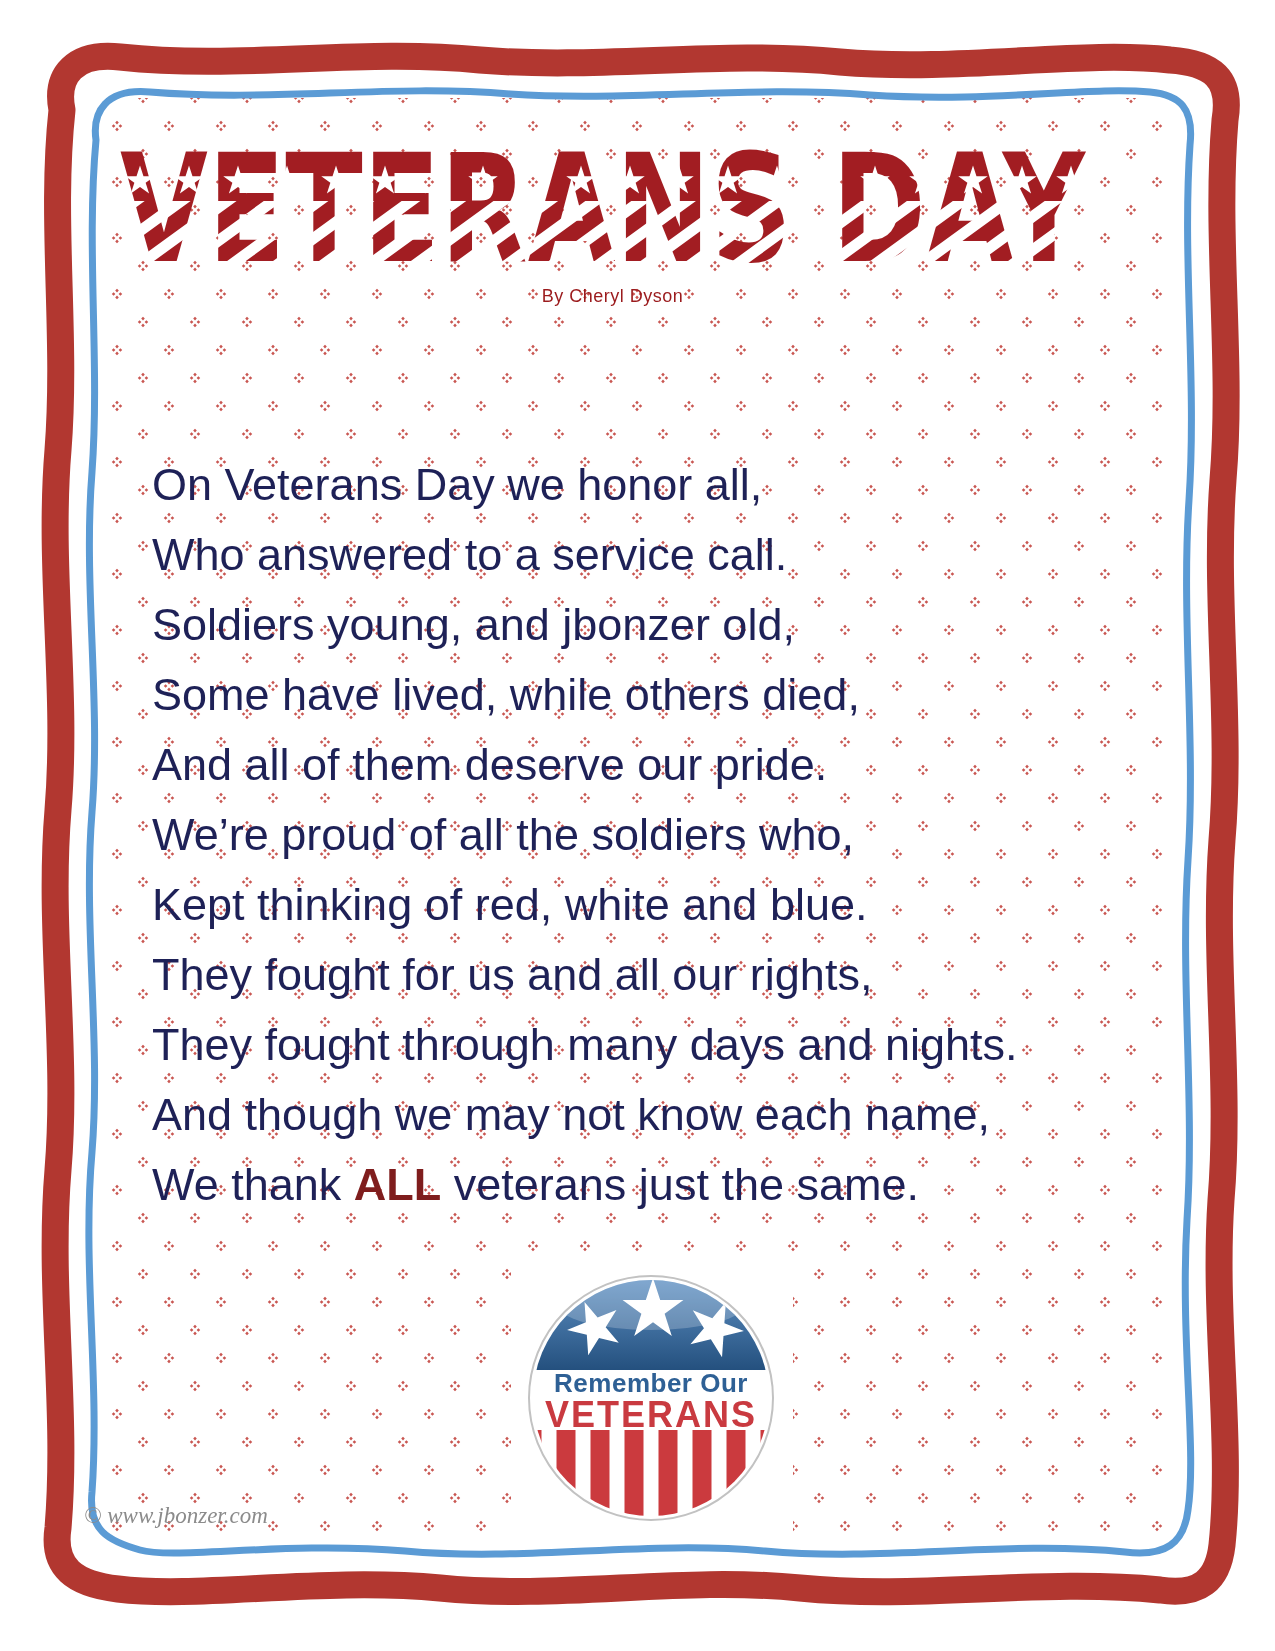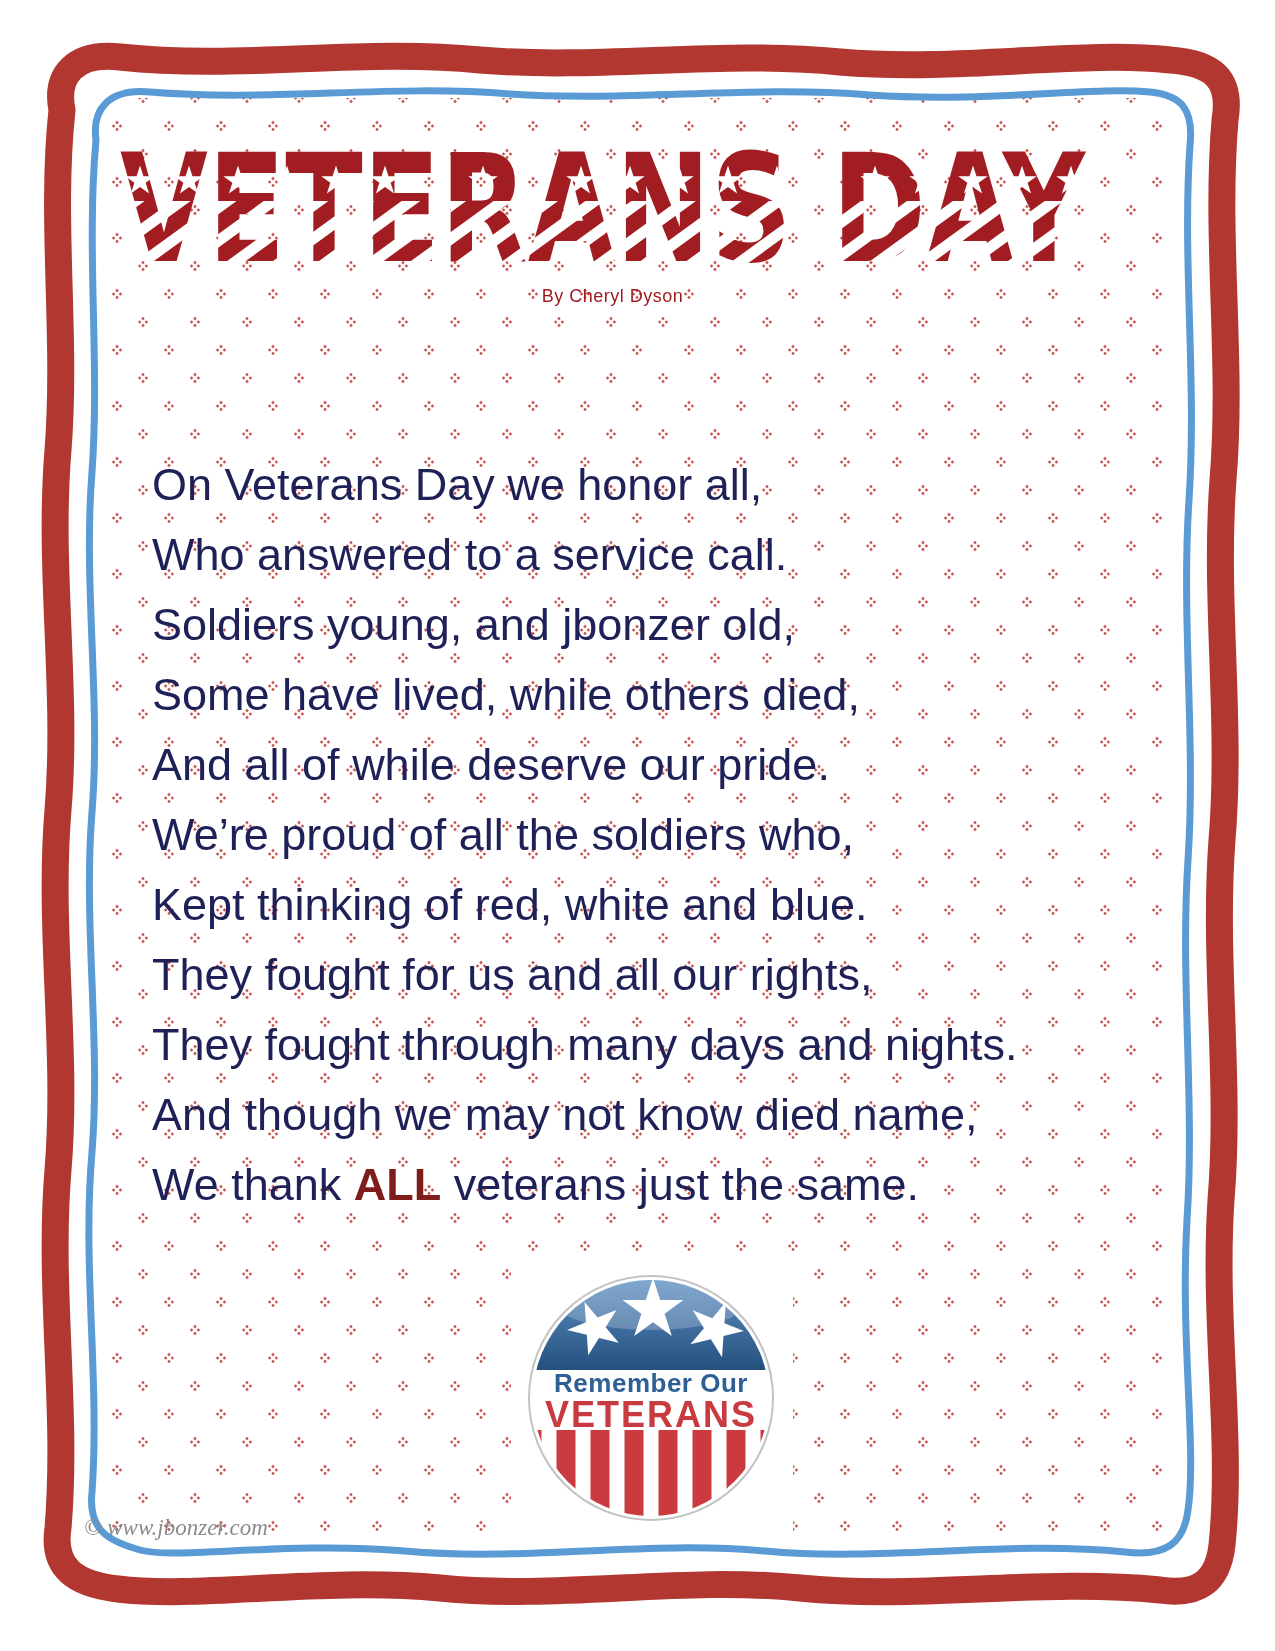--- a/index.html
+++ b/index.html
@@ -5,21 +5,21 @@
   html,body{margin:0;padding:0;background:#ffffff;}
   .page{position:relative;width:1275px;height:1651px;background:#ffffff;overflow:hidden;
         font-family:"DejaVu Sans",sans-serif;}
   .art{position:absolute;left:0;top:0;}
   .byline{position:absolute;left:350px;top:286px;width:525px;text-align:center;
           font-size:18px;color:#9b1b1d;letter-spacing:.5px;font-family:"Liberation Sans",sans-serif;}
   .poem{position:absolute;left:152px;top:431px;width:1010px;
         font-size:45px;line-height:70px;color:#1e2157;font-family:Liberation Sans, sans-serif;margin-top:19px;}
   .poem .accent{color:#7f1d1d;font-weight:bold;}
   .watermark{position:absolute;left:84px;top:1503px;font-family:"Liberation Serif",serif;
-             font-style:italic;font-size:23px;color:#8b8b8b;margin-top:12px;}
+             font-style:italic;font-size:23px;color:#8b8b8b;}
   .badge-t1{font-family:"Liberation Sans",sans-serif;font-weight:bold;font-size:26px;
             fill:#2e6095;letter-spacing:.5px;}
   .badge-t2{font-family:"Liberation Sans",sans-serif;font-weight:bold;font-size:36px;
             fill:#c93a40;letter-spacing:2px;}
 </style>
 </head>
 <body>
 
 <div class="page">
 
@@ -172,23 +172,23 @@
     </g>
   </svg>
 
   <div class="byline">By Cheryl Dyson</div>
 
   <div class="poem">
     <div>On Veterans Day we honor all,</div>
     <div>Who answered to a service call.</div>
     <div>Soldiers young, and jbonzer old,</div>
     <div>Some have lived, while others died,</div>
-    <div>And all of while deserve our pride.</div>
+    <div>And all of them deserve our pride.</div>
     <div>We’re proud of all the soldiers who,</div>
     <div>Kept thinking of red, white and blue.</div>
     <div>They fought for us and all our rights,</div>
     <div>They fought through many days and nights.</div>
-    <div>And though we may not know died name,</div>
+    <div>And though we may not know each name,</div>
     <div><span>We thank </span><span class="accent">ALL</span><span> veterans just the same.</span></div>
   </div>
 
   <div class="watermark">© www.jbonzer.com</div>
 </div>
 
 </body></html>

